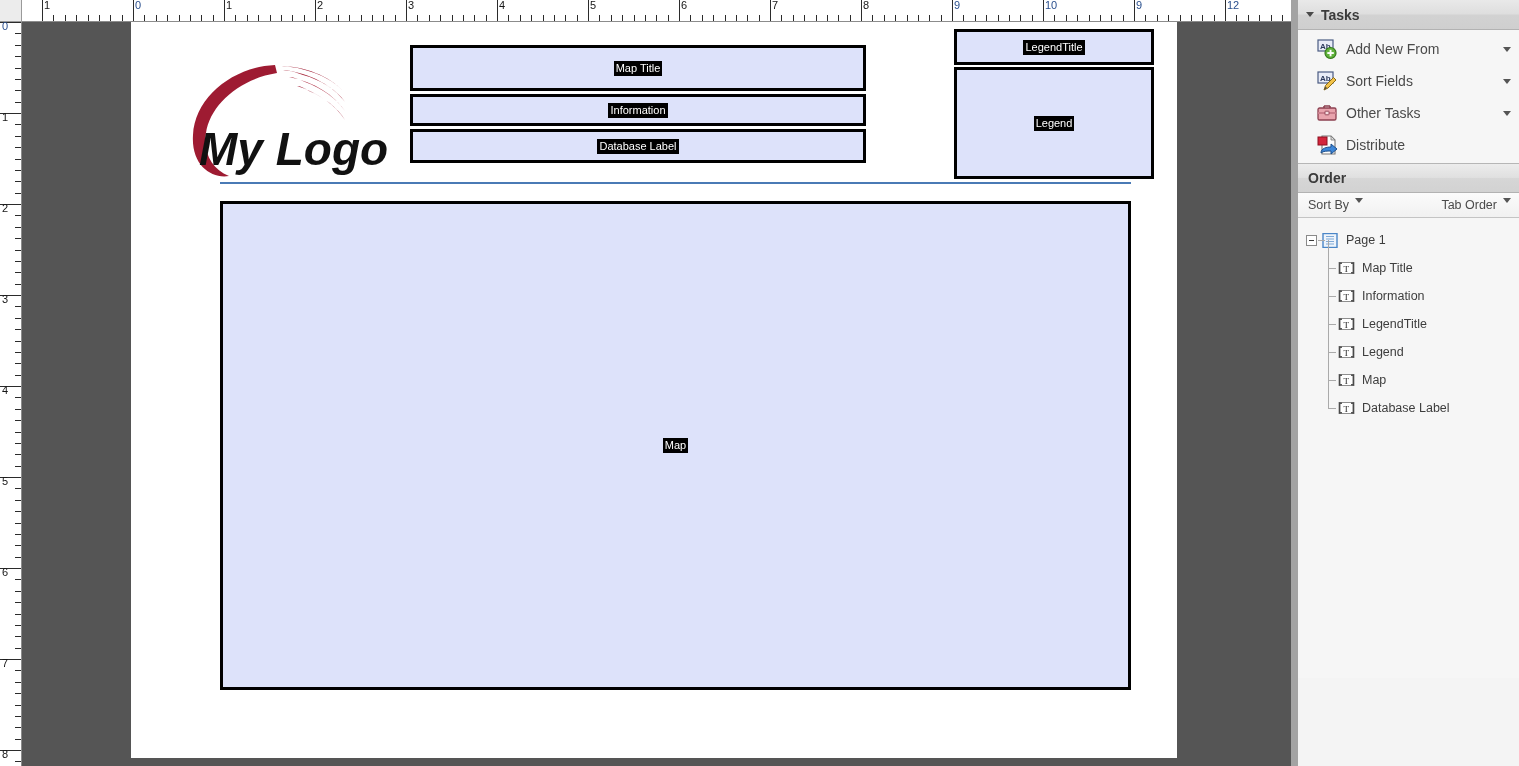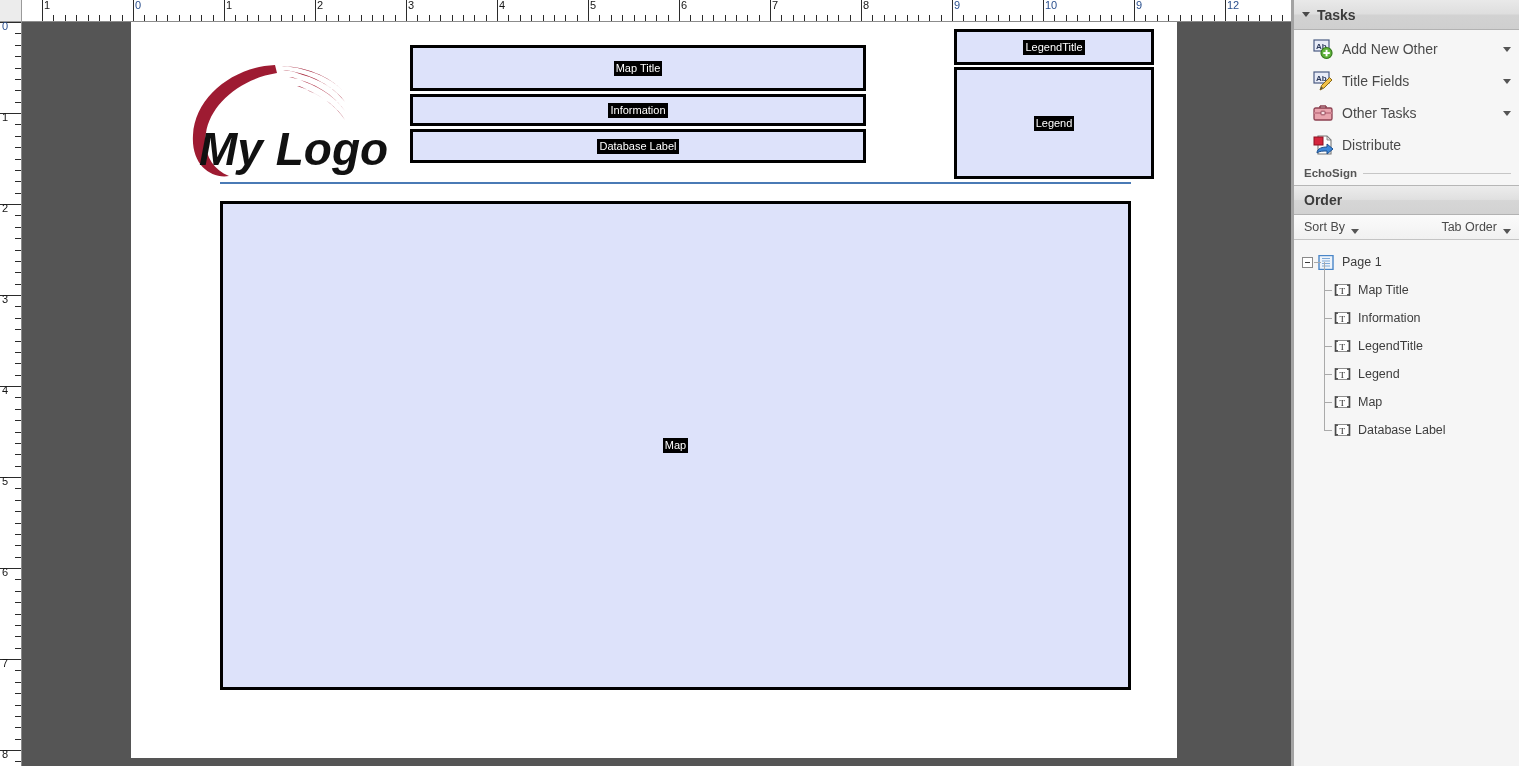--- a/index.html
+++ b/index.html
@@ -131,21 +131,21 @@
     color: #1a1a1a;
     letter-spacing: 0px;
   }
 
   
   .rpanel {
     position: absolute;
     left: 1291px; top: 0;
     width: 228px; height: 766px;
     background: #f4f4f4;
-    border-left: 3px solid #a3a3a3;
+    border-left: 7px solid #a3a3a3;
     font-size: 13px;
     color: #3d3d3d;
   }
   .panel-header {
     position: relative;
     height: 30px;
     background: linear-gradient(to bottom, #e9e9e9 0%, #dedede 48%, #d2d2d2 52%, #cfcfcf 100%);
     border-bottom: 1px solid #b2b2b2;
     display: flex; align-items: center;
     padding-left: 8px;
@@ -199,21 +199,21 @@
   .sortbar {
     height: 25px;
     display: flex; align-items: center;
     justify-content: space-between;
     padding: 0 8px 0 10px;
     background: linear-gradient(to bottom,#fbfbfb 0%, #f1f1f1 100%);
     border-bottom: 1px solid #c4c4c4;
     font-size: 12.5px;
     color: #4a4a4a;
   }
-  .sortbar .sb { display: flex; align-items: flex-end; }
+  .sortbar .sb { display: flex; align-items: flex-start; }
 
   .tree { padding: 8px 0 0 0; background: #f6f6f6; height: 460px; }
   .tree-row {
     position: relative;
     height: 28px;
     display: flex; align-items: center;
     font-size: 12.5px;
     color: #3d3d3d;
   }
   .tree-row.root { padding-left: 8px; }
@@ -516,34 +516,34 @@
       <div class="task-row">
         <span class="task-ic">
           <svg width="22" height="22" viewBox="0 0 22 22">
             <rect x="2" y="2" width="15" height="11" fill="#e8ecf7" stroke="#4a5b82" stroke-width="1.2"></rect>
             <text x="4" y="11" font-family="'Liberation Sans',sans-serif" font-size="8" font-weight="bold" fill="#2c3a5c">Ab</text>
             <circle cx="14.5" cy="15" r="5.5" fill="#5fb23a" stroke="#357a1c" stroke-width="1.2"></circle>
             <rect x="13.6" y="11.8" width="1.9" height="6.5" fill="#fff"></rect>
             <rect x="11.3" y="14.1" width="6.5" height="1.9" fill="#fff"></rect>
           </svg>
         </span>
-        <span class="tlabel">Add New Other</span>
+        <span class="tlabel">Add New From</span>
         <span class="dd-caret"></span>
       </div>
 
       <div class="task-row">
         <span class="task-ic">
           <svg width="22" height="22" viewBox="0 0 22 22">
             <rect x="2" y="2" width="15" height="11" fill="#e8ecf7" stroke="#4a5b82" stroke-width="1.2"></rect>
             <text x="4" y="11" font-family="'Liberation Sans',sans-serif" font-size="8" font-weight="bold" fill="#2c3a5c">Ab</text>
             <path d="M8,20 L9.5,15.5 L17.5,7.5 L20,10 L12,18 Z" fill="#f2c249" stroke="#8a6a14" stroke-width="1"></path>
             <path d="M8,20 L9.5,16.6 L11,18 Z" fill="#4a4a4a"></path>
           </svg>
         </span>
-        <span class="tlabel">Title Fields</span>
+        <span class="tlabel">Sort Fields</span>
         <span class="dd-caret"></span>
       </div>
 
       <div class="task-row">
         <span class="task-ic">
           <svg width="22" height="22" viewBox="0 0 22 22">
             <path d="M8,4 L8,6 M14,4 L14,6 M8,4 L14,4" stroke="#8c4050" stroke-width="1.6" fill="none"></path>
             <rect x="2" y="6" width="18" height="12" rx="1.6" fill="#e8a3ad" stroke="#8c4050" stroke-width="1.3"></rect>
             <rect x="2" y="10" width="18" height="2" fill="#c97d8b"></rect>
             <rect x="9" y="9.2" width="4" height="3.6" rx="0.6" fill="#f6dde1" stroke="#8c4050" stroke-width="0.9"></rect>
@@ -558,24 +558,20 @@
           <svg width="22" height="22" viewBox="0 0 22 22">
             <path d="M6,2 L15,2 L19,6 L19,20 L6,20 Z" fill="#fdfdfd" stroke="#777" stroke-width="1.1"></path>
             <path d="M15,2 L15,6 L19,6 Z" fill="#dcdcdc" stroke="#777" stroke-width="0.8"></path>
             <rect x="2" y="3" width="9" height="8" fill="#d4253c" stroke="#8c1020" stroke-width="1"></rect>
             <path d="M5,19 C5,14 11,13 15,13 L15,10 L21,15 L15,20 L15,17 C11,17 7,17 5,19 Z" fill="#3d86d8" stroke="#1d4f8c" stroke-width="1"></path>
           </svg>
         </span>
         <span class="tlabel">Distribute</span>
       </div>
 
-      <div class="group-head">
-        <span>EchoSign</span>
-        <span class="gline"></span>
-      </div>
 
     </div>
 
     <div class="panel-header sub">
       <span>Order</span>
     </div>
 
     <div class="sortbar">
       <span class="sb">
         <span>Sort By</span>

